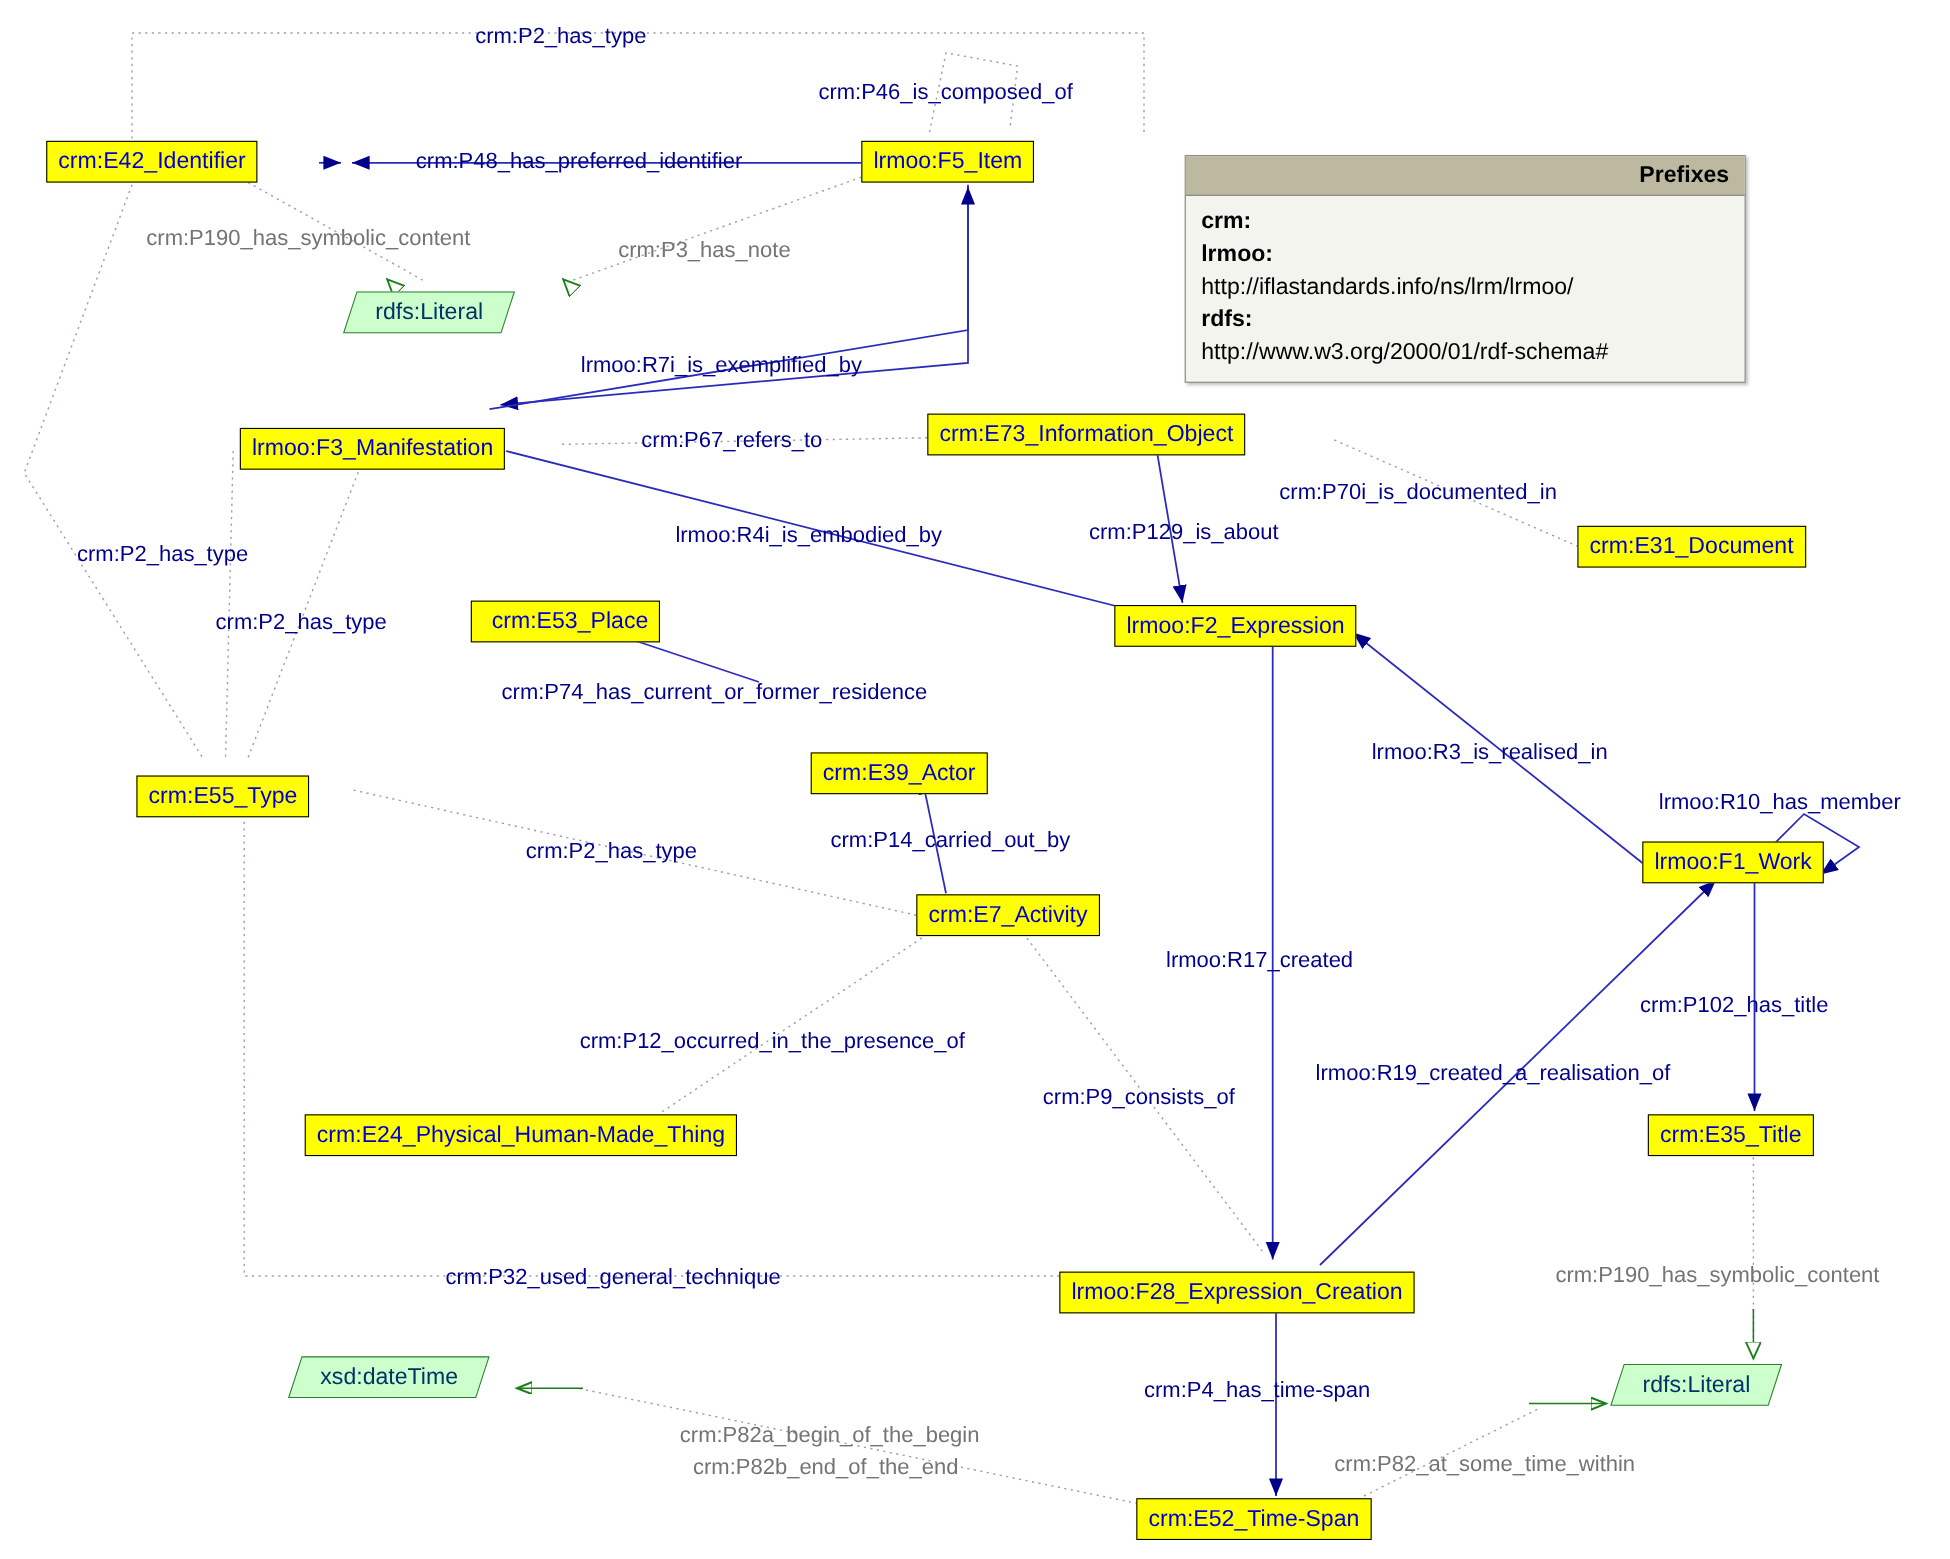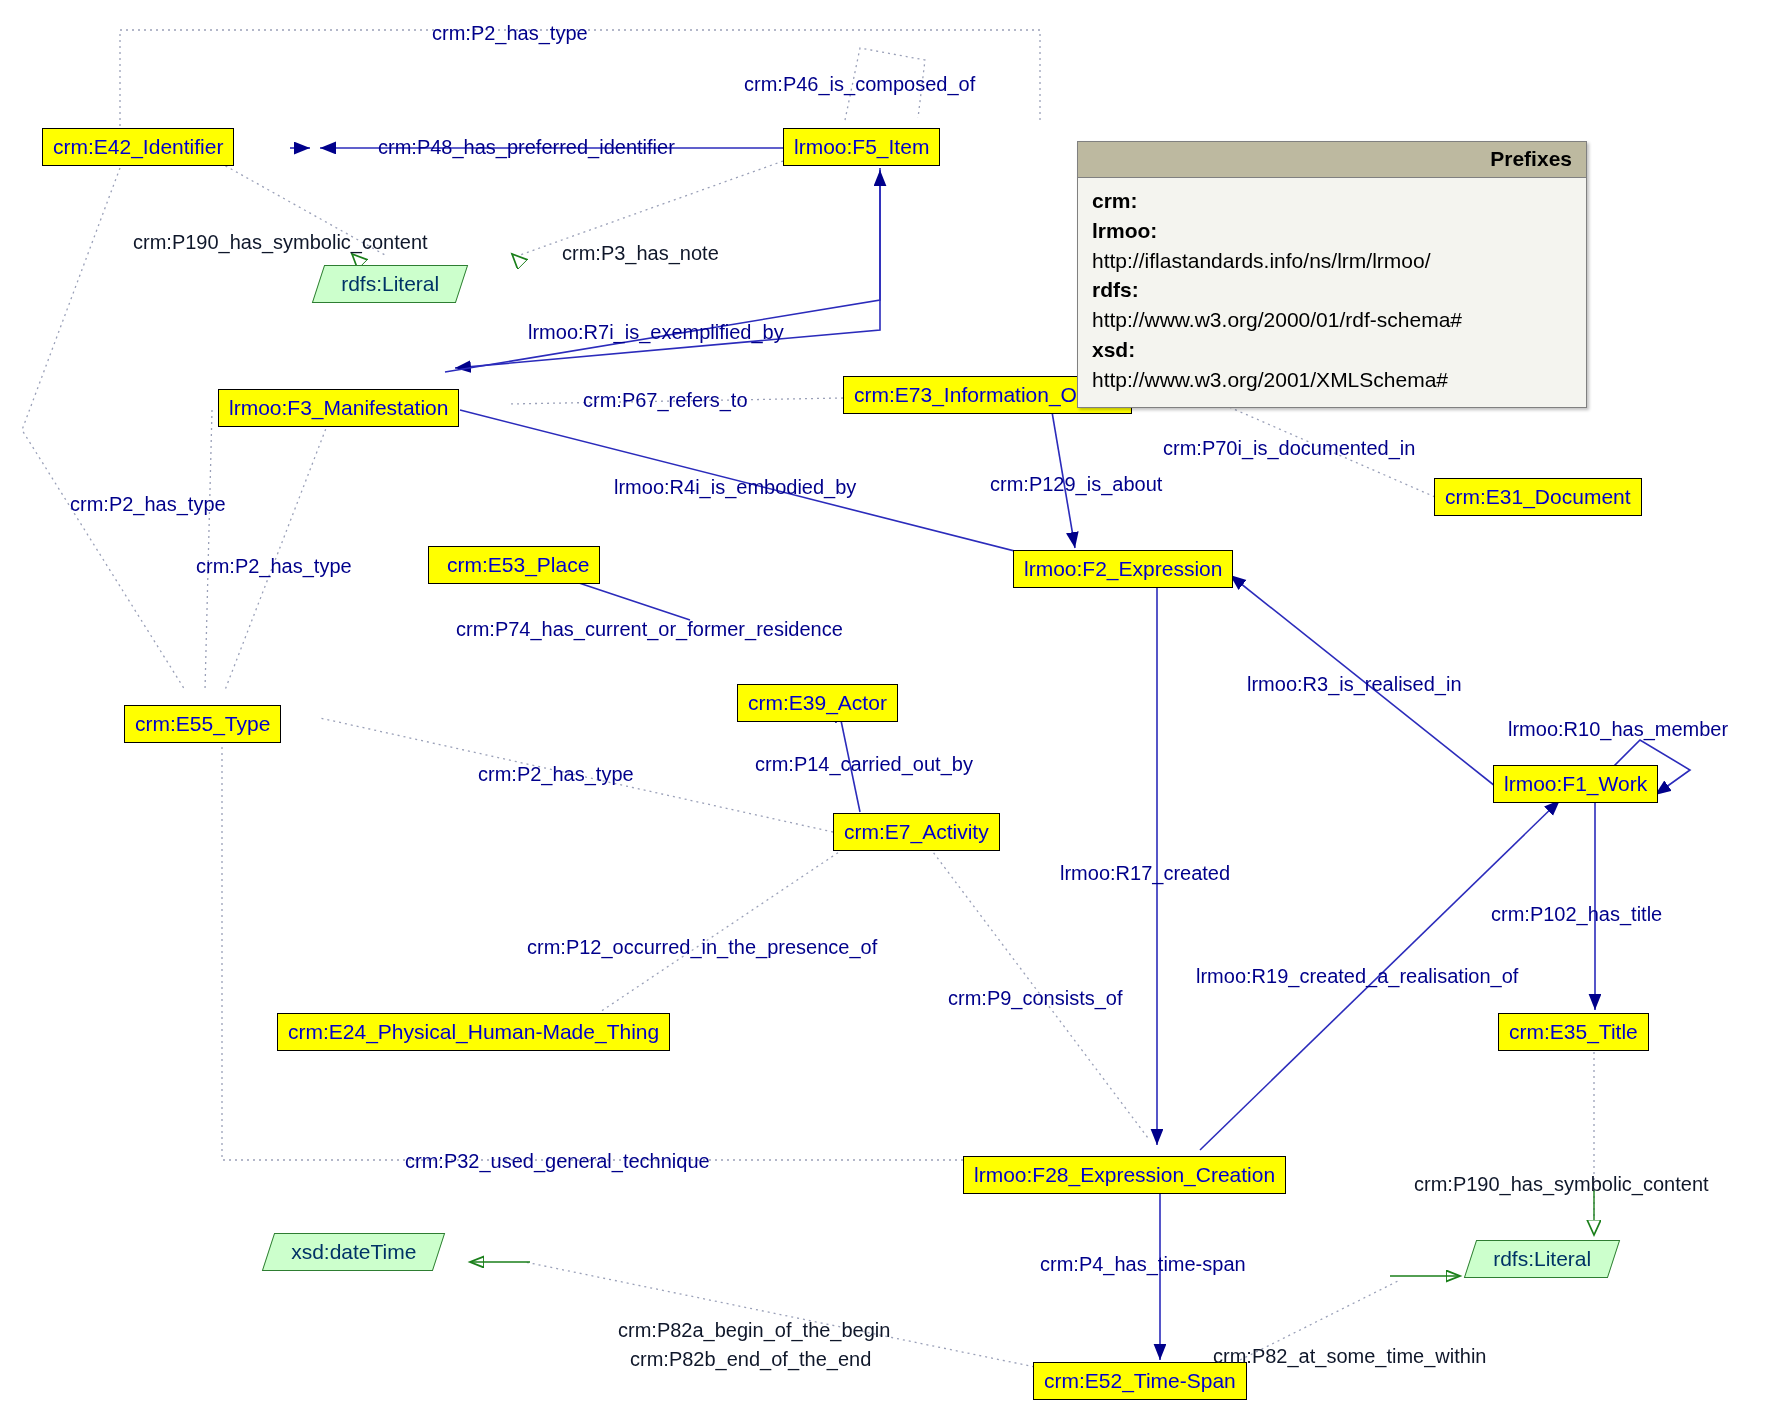--- a/index.html
+++ b/index.html
@@ -51,22 +51,21 @@
     transform: skewX(18deg);
   }
   .elabel {
     position: absolute;
     font-size: 20px;
     color: #00008b;
     white-space: nowrap;
     line-height: 1.15;
   }
   .elabel.green {
-    color: #0f172a;
-    margin-top: 25px;
+    color: #737373;
   }
   #prefix-box {
     position: absolute;
     left: 1077px;
     top: 98px;
     width: 510px;
     background: #f4f4ef;
     border: 1px solid #808080;
     box-shadow: 2px 2px 3px rgba(0,0,0,0.25);
     box-sizing: border-box;
@@ -234,20 +233,16 @@
         <div class="prefix-key">crm:</div>
       </div>
       <div class="prefix-row">
         <div class="prefix-key">lrmoo:</div>
         <div class="prefix-val">http://iflastandards.info/ns/lrm/lrmoo/</div>
       </div>
       <div class="prefix-row">
         <div class="prefix-key">rdfs:</div>
         <div class="prefix-val">http://www.w3.org/2000/01/rdf-schema#</div>
       </div>
-      <div class="prefix-row">
-        <div class="prefix-key">xsd:</div>
-        <div class="prefix-val">http://www.w3.org/2001/XMLSchema#</div>
-      </div>
     </div>
   </div>
 
 </div>
 
 </body></html>

